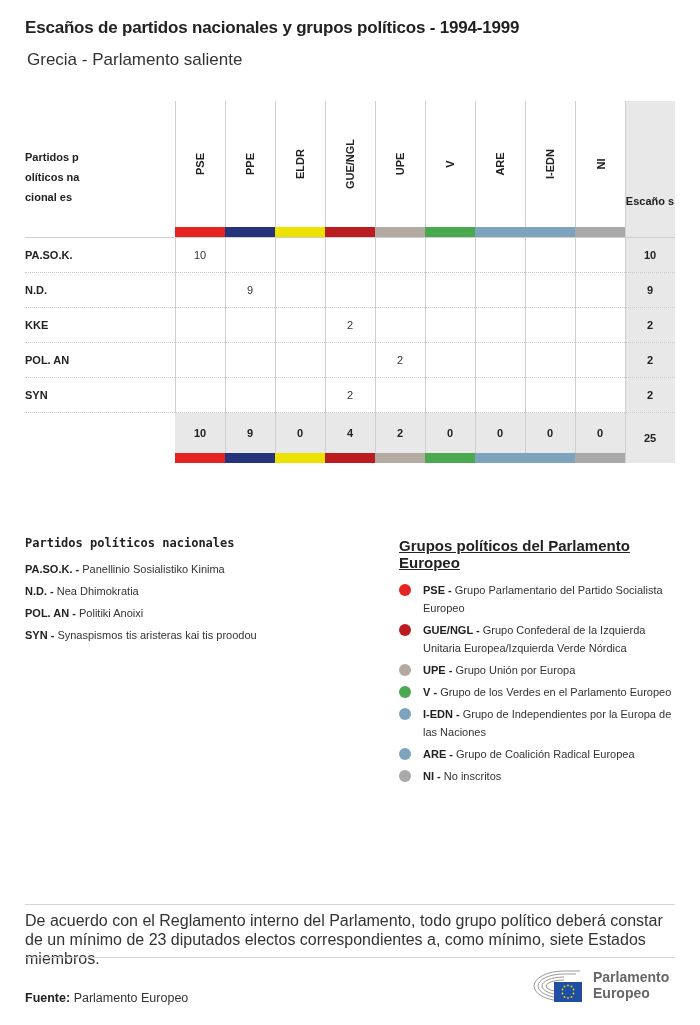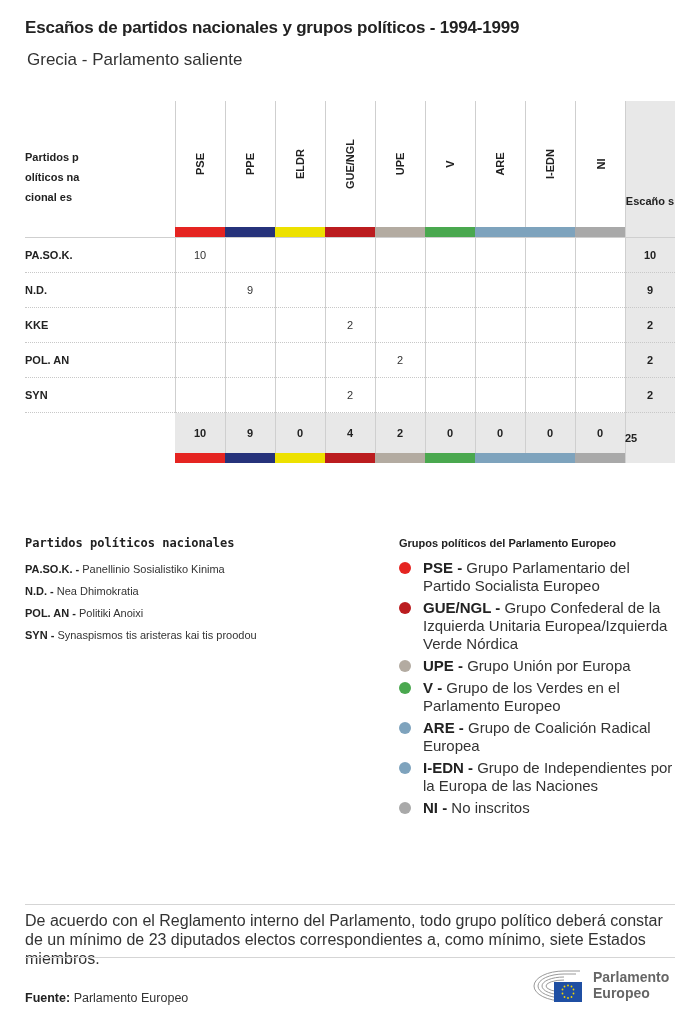--- a/index.html
+++ b/index.html
@@ -21,31 +21,31 @@
   .tot-col { position: absolute; left: 600px; top: 0; width: 50px; background: #e8e8e8; }
   .tot-head { position: absolute; left: 600px; top: 90px; width: 50px; text-align: center; font-size: 11px; font-weight: bold; line-height: 20px; color: #222; word-break: break-all; }
 
   .row { position: absolute; left: 0; width: 650px; height: 35px; border-bottom: 1px dotted #c8c8c8; }
   .row-label { position: absolute; left: 0; top: 0; line-height: 35px; font-size: 11px; font-weight: bold; color: #222; }
   .cell { position: absolute; top: 0; width: 50px; line-height: 35px; text-align: center; font-size: 11px; color: #333; }
   .cell-tot { position: absolute; left: 600px; top: 0; width: 50px; line-height: 35px; text-align: center; font-size: 11px; font-weight: bold; color: #222; }
 
   .sum-row { position: absolute; left: 150px; width: 450px; height: 40px; background: #e8e8e8; }
   .sum-cell { position: absolute; top: 0; width: 50px; line-height: 40px; text-align: center; font-size: 11px; font-weight: bold; color: #222; }
-  .grand { position: absolute; left: 600px; width: 50px; line-height: 50px; font-size: 11px; font-weight: bold; color: #222; }
+  .grand { position: absolute; left: 600px; width: 50px; line-height: 50px; text-align: center; font-size: 11px; font-weight: bold; color: #222; }
 
   
   .leg-left { position: absolute; left: 25px; top: 536px; }
   .leg-left h3 { font-family: "DejaVu Sans Mono", monospace; font-size: 12px; font-weight: bold; color: #222; margin-bottom: 8px; }
   .leg-left .item { font-size: 11px; line-height: 22px; color: #333; }
   .leg-left .item b { color: #222; }
 
   .leg-right { position: absolute; left: 399px; top: 537px; width: 280px; }
-  .leg-right h3 { font-size: 11px; font-weight: bold; color: #222; margin-bottom: 10px; }
-  .g-item { position: relative; padding-left: 24px; font-size: 15px; line-height: 18px; color: #333; margin-bottom: 4px; }
+  .leg-right h3 { font-size: 15px; font-weight: bold; color: #222; margin-bottom: 10px; text-decoration: underline; }
+  .g-item { position: relative; padding-left: 24px; font-size: 11px; line-height: 18px; color: #333; margin-bottom: 4px; }
   .g-item b { color: #222; }
   .dot { position: absolute; left: 0; top: 3px; width: 12px; height: 12px; border-radius: 50%; }
 
   .rule { position: absolute; left: 25px; width: 650px; border-top: 1px solid #d5d5d5; }
   .note { position: absolute; left: 25px; top: 911px; width: 650px; font-size: 16px; line-height: 19px; color: #333; }
   .source { position: absolute; left: 25px; top: 991px; font-size: 12.5px; color: #333; }
   .source b { color: #222; }
 
   .logo { position: absolute; left: 520px; top: 967px; width: 160px; height: 38px; }
   .logo-text { position: absolute; left: 73px; top: 2px; font-size: 14px; font-weight: bold; line-height: 16px; color: #666; }
@@ -215,22 +215,22 @@
     </div>
 </div>
 
 <div class="leg-right">
   <h3>Grupos políticos del Parlamento Europeo</h3>
   <div id="grp-items">
       <div class="g-item"><span class="dot" style="background: rgb(229, 36, 33);"></span><b>PSE -</b> <span>Grupo Parlamentario del Partido Socialista Europeo</span></div>
       <div class="g-item"><span class="dot" style="background: rgb(187, 28, 31);"></span><b>GUE/NGL -</b> <span>Grupo Confederal de la Izquierda Unitaria Europea/Izquierda Verde Nórdica</span></div>
       <div class="g-item"><span class="dot" style="background: rgb(179, 171, 161);"></span><b>UPE -</b> <span>Grupo Unión por Europa</span></div>
       <div class="g-item"><span class="dot" style="background: rgb(74, 168, 79);"></span><b>V -</b> <span>Grupo de los Verdes en el Parlamento Europeo</span></div>
+      <div class="g-item"><span class="dot" style="background: rgb(126, 163, 189);"></span><b>I-EDN -</b> <span>Grupo de Independientes por la Europa de las Naciones</span></div>
       <div class="g-item"><span class="dot" style="background: rgb(126, 163, 189);"></span><b>ARE -</b> <span>Grupo de Coalición Radical Europea</span></div>
-      <div class="g-item"><span class="dot" style="background: rgb(126, 163, 189);"></span><b>I-EDN -</b> <span>Grupo de Independientes por la Europa de las Naciones</span></div>
       <div class="g-item"><span class="dot" style="background: rgb(169, 169, 169);"></span><b>NI -</b> <span>No inscritos</span></div>
     </div>
 </div>
 
 <div class="rule" style="top:904px;"></div>
 <div class="note">De acuerdo con el Reglamento interno del Parlamento, todo grupo político deberá constar de un mínimo de 23 diputados electos correspondientes a, como mínimo, siete Estados miembros.</div>
 <div class="rule" style="top:957px;"></div>
 
 <div class="source">
   <b>Fuente:</b>

